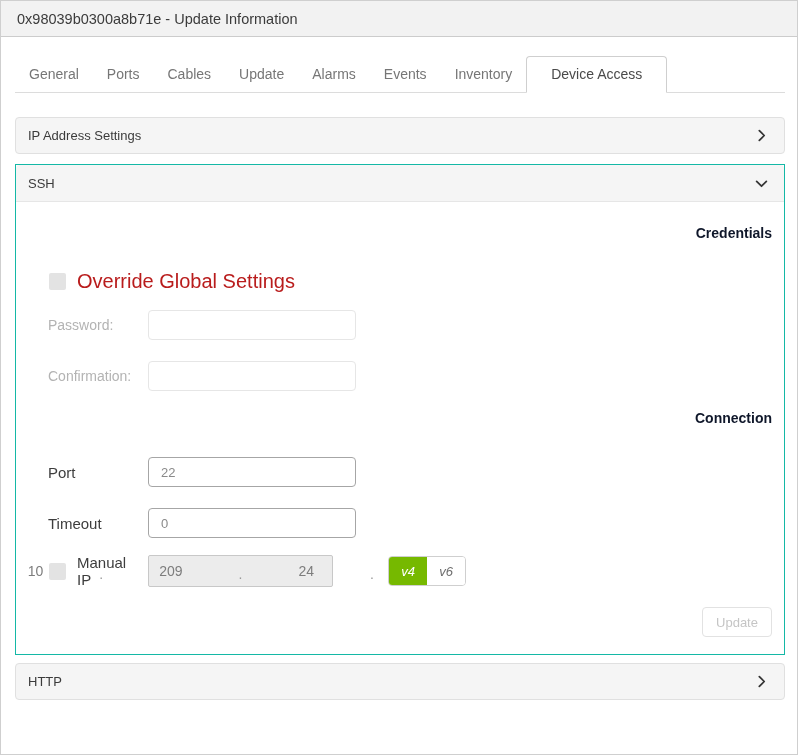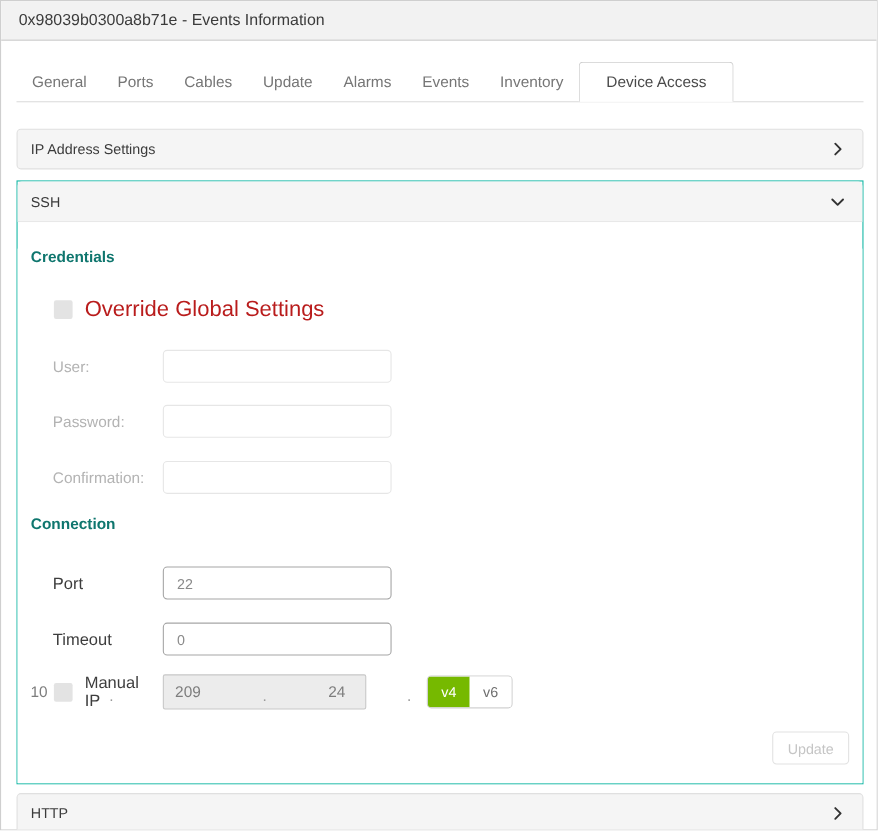--- a/index.html
+++ b/index.html
@@ -77,22 +77,23 @@
   .ip-panel { margin-top: 24px; }
   .ssh-panel { margin-top: 10px; }
   .http-panel { margin-top: 8px; }
   .chev { display: inline-flex; align-items: center; }
 
   
   .ssh-body { background: #fff; padding: 0 12px 17px 12px; }
   .group-heading {
     font-size: 14px;
     font-weight: bold;
-    color: #0f766e;
+    color: #0f172a;
     line-height: 14px;
+    text-align: right;
   }
   .h-credentials { margin-top: 24px; }
   .h-connection  { margin-top: 20px; }
 
   .check-row { display: flex; align-items: center; height: 18px; }
   .override-row { margin-top: 32px; }
   .checkbox {
     width: 17px; height: 17px;
     background: #e3e3e3;
     border-radius: 2px;
@@ -138,20 +139,21 @@
   .ip-box .octet { padding: 0 6px; }
   .ip-box .dot { color: #9a9a9a; padding: 0 2px; transform: translateY(3px); }
 
   .ipver-group {
     margin-left: 55px;
     display: flex;
     height: 30px;
     border: 1px solid #cfcfcf;
     border-radius: 4px;
     overflow: hidden;
+    font-style: italic;
   }
   .ipver-btn {
     width: 38px; height: 28px;
     display: flex; align-items: center; justify-content: center;
     font-size: 13px;
     background: #fff; color: #6e6e6e;
     cursor: pointer;
   }
   .ipver-btn.selected { background: #76b900; color: #ffffff; }
 
@@ -166,21 +168,21 @@
     color: #c5c5c5;
     cursor: default;
   }
 </style>
 </head>
 <body>
 
 <div class="dialog">
 
   <div class="titlebar">
-    <span>0x98039b0300a8b71e - Events Information</span>
+    <span>0x98039b0300a8b71e - Update Information</span>
   </div>
 
   <div class="content">
 
     <div class="tabbar">
       <div class="tab">General</div>
       <div class="tab">Ports</div>
       <div class="tab">Cables</div>
       <div class="tab">Update</div>
       <div class="tab">Alarms</div>
@@ -212,24 +214,20 @@
 
       <div class="ssh-body">
 
         <div class="group-heading h-credentials">Credentials</div>
 
         <div class="check-row override-row">
           <div class="checkbox"></div>
           <span class="check-label">Override Global Settings</span>
         </div>
 
-        <div class="field-row row-user">
-          <span class="field-label label-muted">User:</span>
-          <input class="text-input" type="text" value="" style="">
-        </div>
 
         <div class="field-row row-password">
           <span class="field-label label-muted">Password:</span>
           <input class="text-input" type="password" value="" style="">
         </div>
 
         <div class="field-row row-confirmation">
           <span class="field-label label-muted">Confirmation:</span>
           <input class="text-input" type="password" value="" style="">
         </div>

